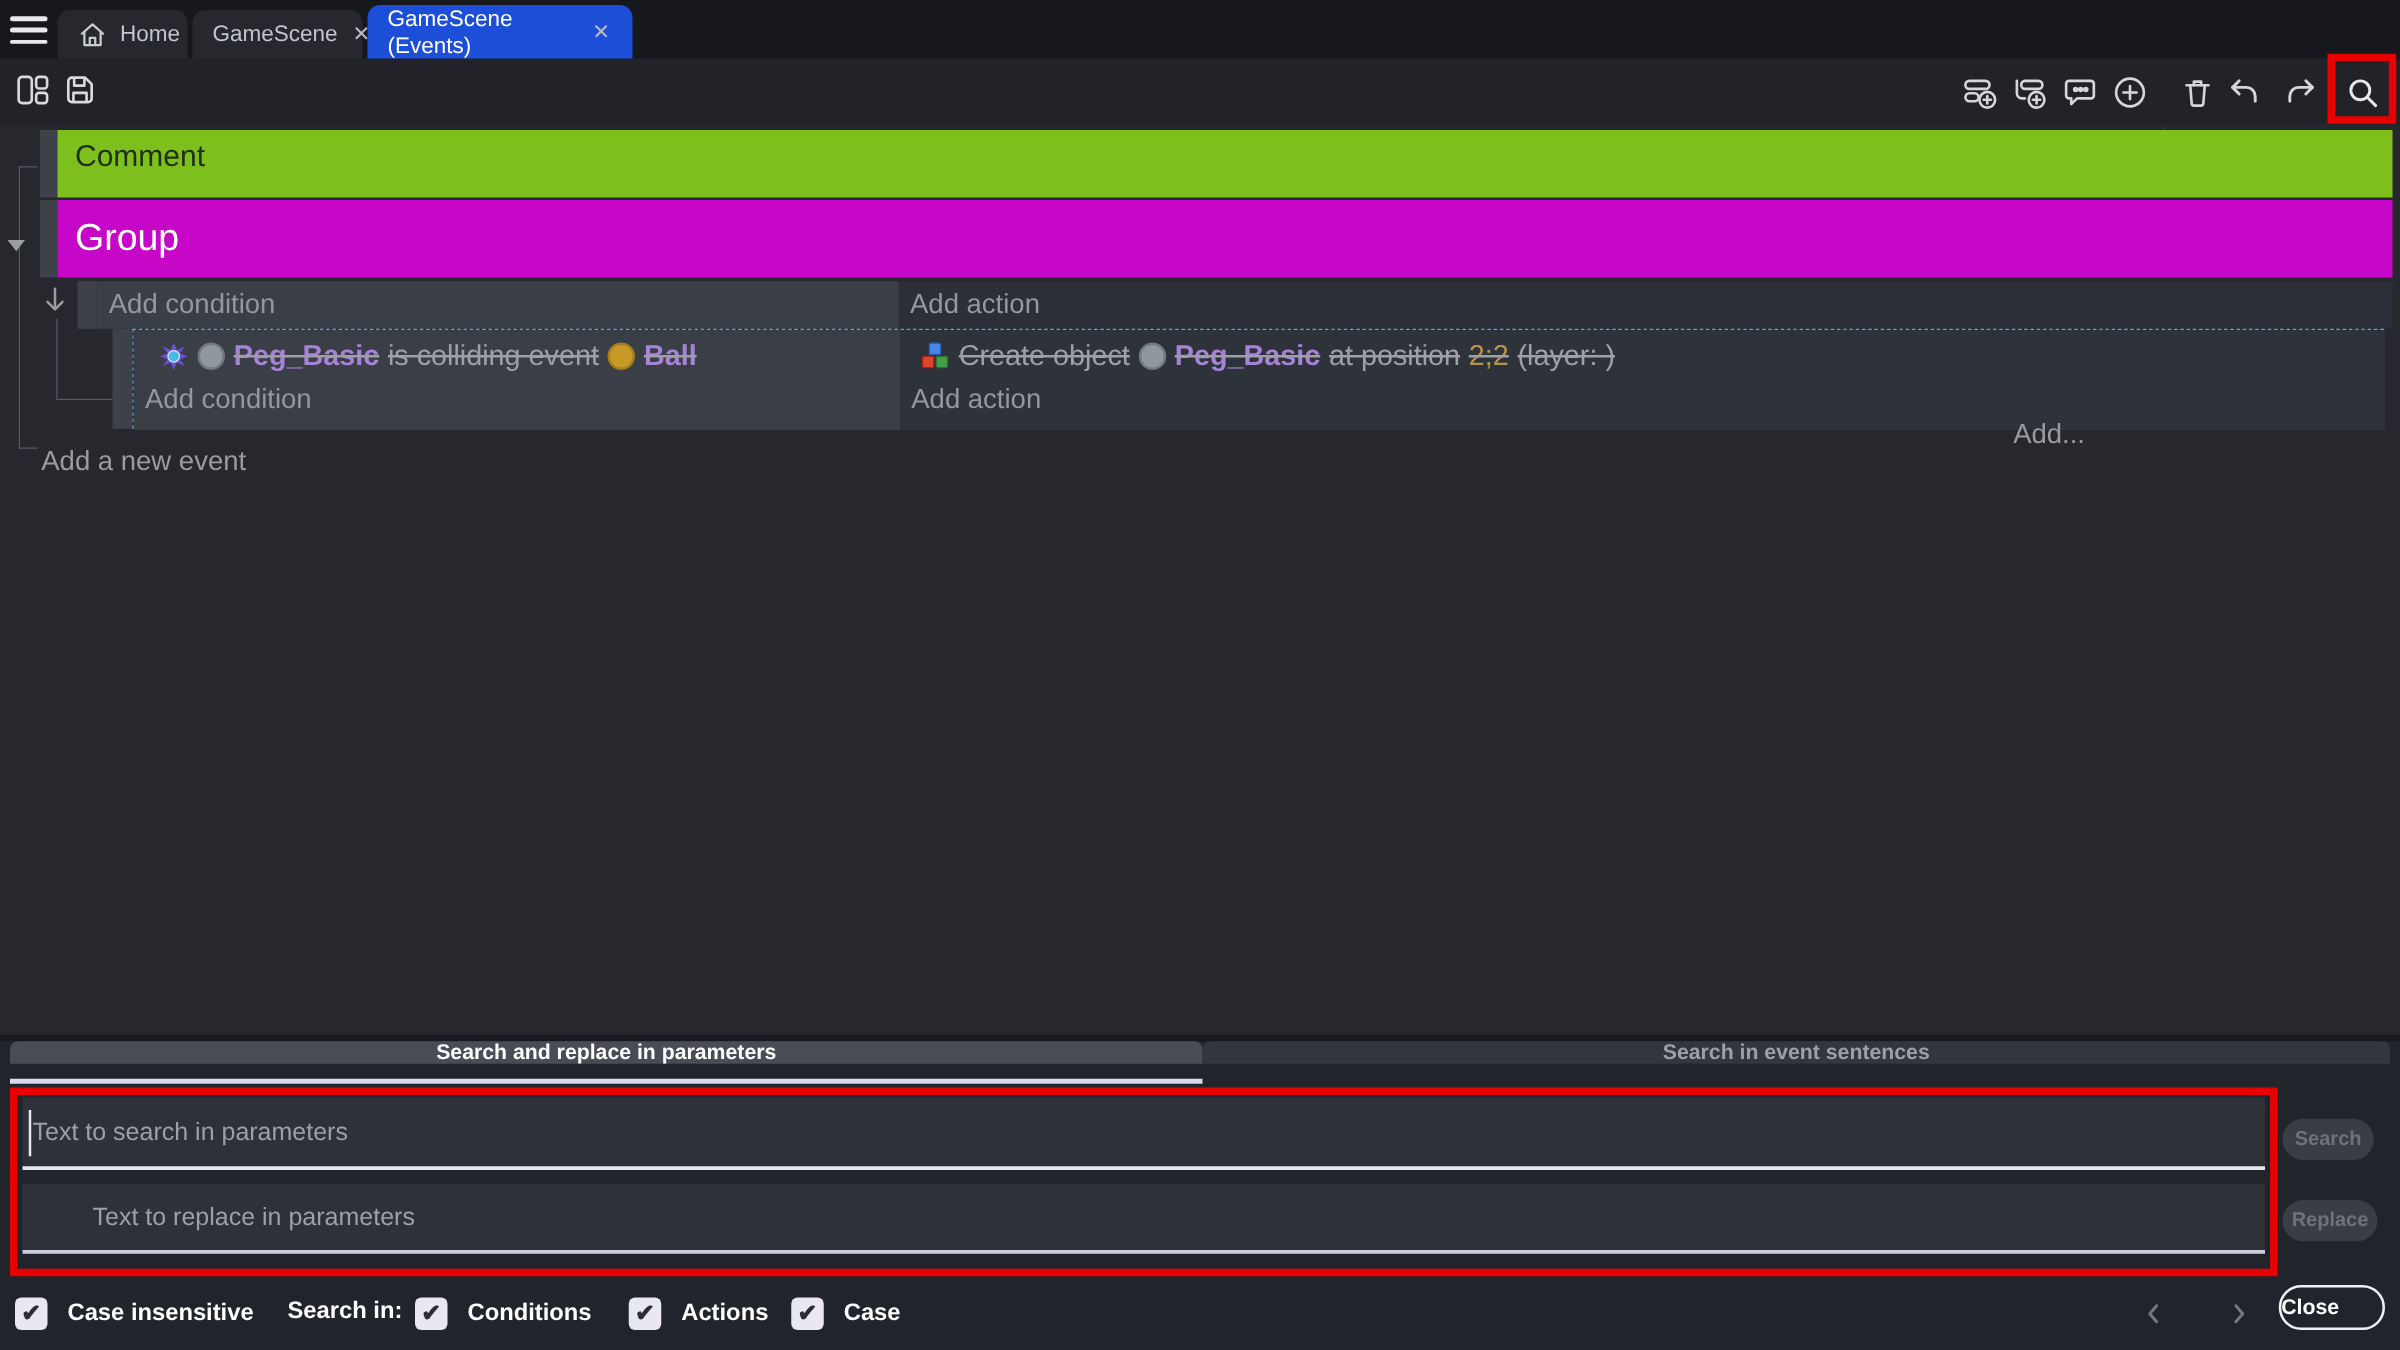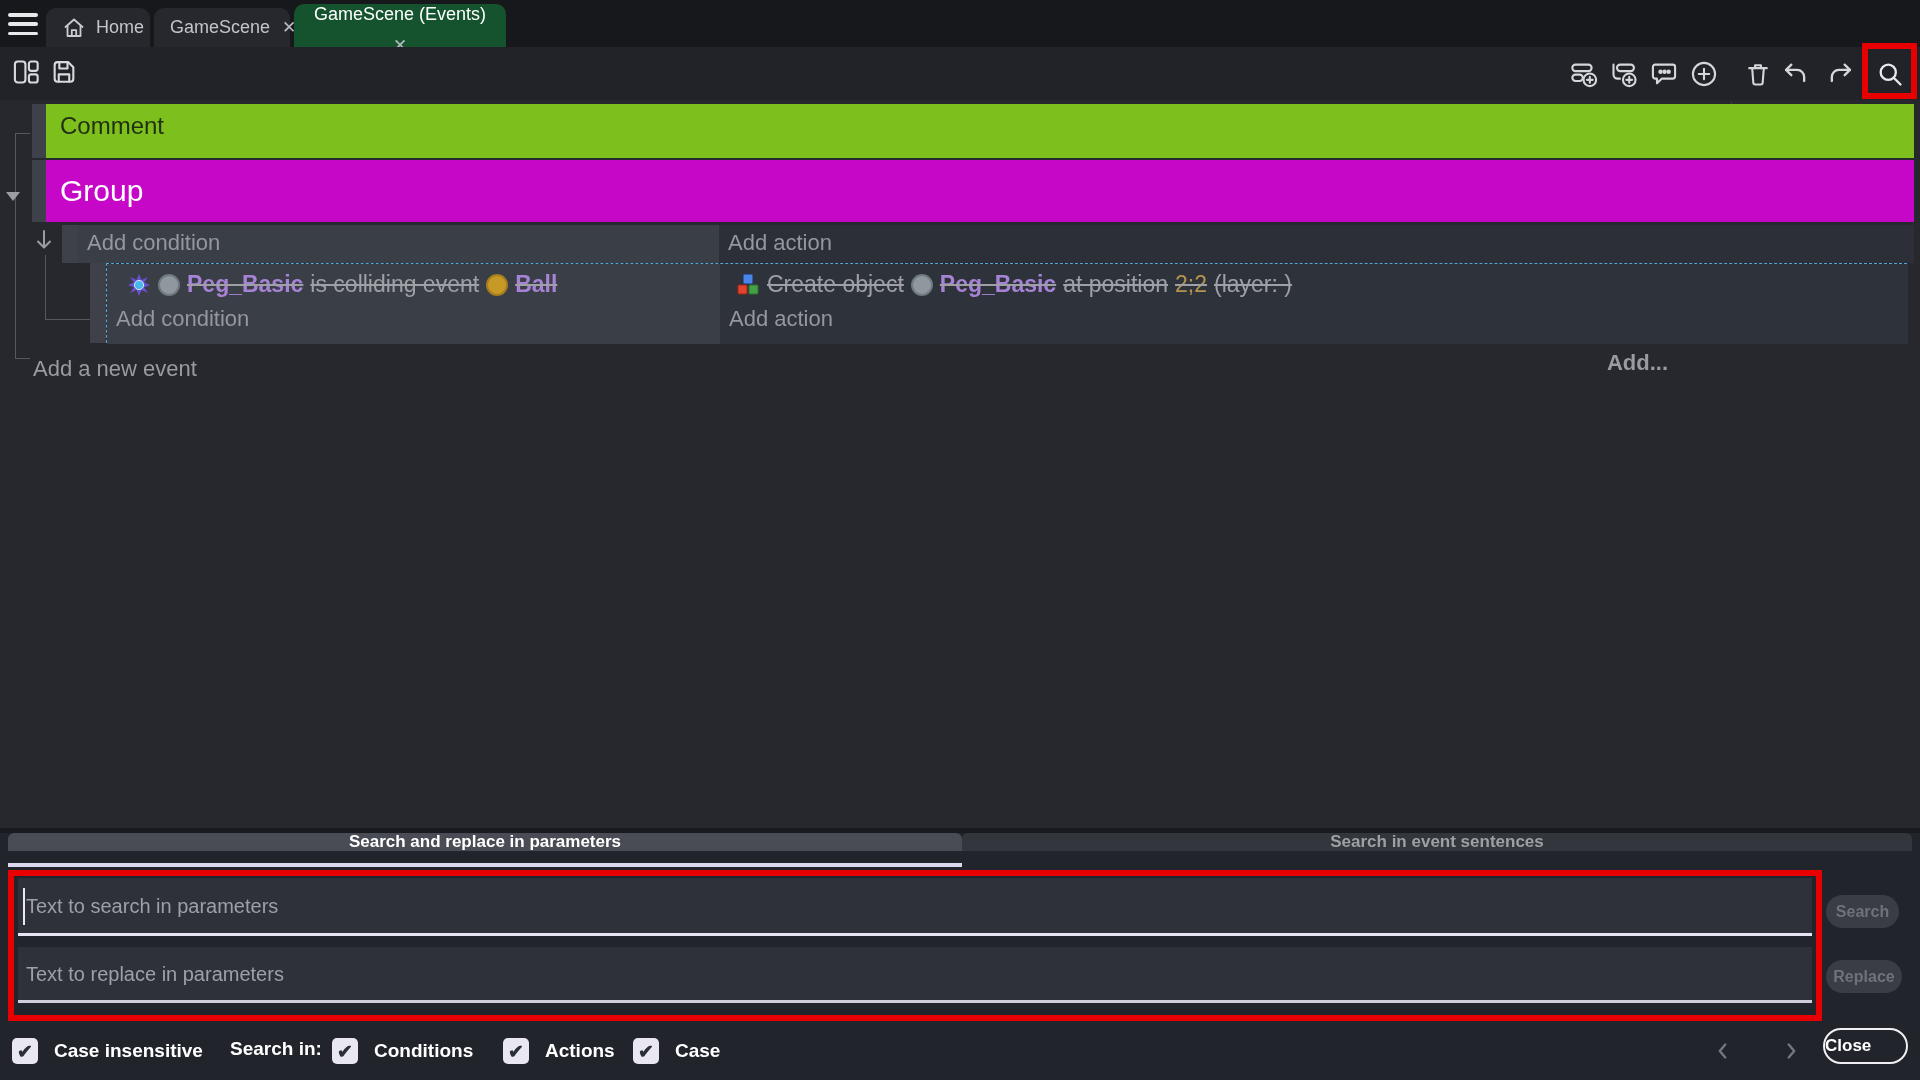--- a/index.html
+++ b/index.html
@@ -8,21 +8,21 @@
   .abs { position:absolute; }
   #stage { position:relative; width:1920px; height:1080px; background:#26282d; }
 
   
   .tabbar { left:0; top:0; width:1920px; height:47px; background:#17181c; }
   .hamburger { left:8px; top:11px; width:30px; height:26px; display:flex; flex-direction:column;
                justify-content:space-between; padding:2px 0; cursor:pointer; }
   .hamburger i { display:block; height:3.5px; border-radius:2px; background:#e8e9eb; }
   .tab { position:absolute; top:8px; height:39px; background:#26282e; border-radius:10px 10px 0 0;
          display:flex; align-items:center; gap:10px; padding:0 16px; color:#c2c5cb; font-size:18px; }
-  .tab.active { top:4px; height:43px; background:#14532d; color:#ffffff;flex-direction:column; }
+  .tab.active { top:4px; height:43px; background:#1d4ed8; color:#ffffff; }
   .tab .close { font-size:17px; color:#b7bac0; padding:0 2px; cursor:pointer; }
 
   
   .toolbar { left:0; top:47px; width:1920px; height:53px; background:#212329; }
   .ico { display:inline-block; }
   .ico svg { display:block; }
   .tbtn { position:absolute; cursor:pointer; }
   .preview-group { left:805px; top:57px; width:173px; height:38px; border:1px solid #565a63;
                    border-radius:9px; display:flex; align-items:stretch; color:#f2f3f7; }
   .preview-main { display:flex; align-items:center; gap:12px; padding:0 18px 0 20px; flex:1; cursor:pointer; }
@@ -54,21 +54,21 @@
   .sub-act  { position:absolute; left:613px; top:0; width:1188px; height:80px; background:#2e323b; }
   .sentence { display:flex; align-items:center; gap:7px; font-size:23px; color:#9ea0a6;
               text-decoration:line-through; text-decoration-color:#9ea0a6; }
   .obj-name { color:#a783d6; font-weight:bold; }
   .param-pos { color:#b3954f; }
   .add-link { color:#95979c; font-size:22px; cursor:pointer; }
   .obj-circle { width:22px; height:22px; border-radius:50%; flex:0 0 auto; }
   .circ-peg { background:#8e989e; border:2px solid #6f797f; }
   .circ-ball { background:#c79a27; border:2px solid #a67f1c; }
   .add-new-event { left:33px; top:256px; font-size:22px; color:#999ba1; cursor:pointer; }
-  .add-more { right:8px; top:250px; font-size:22px; color:#999ba1; cursor:pointer;font-weight:bold; }
+  .add-more { right:8px; top:234px; font-size:22px; color:#999ba1; cursor:pointer; }
   .tri-down { width:0; height:0; border-left:7px solid transparent; border-right:7px solid transparent;
               border-top:9px solid #9a9da2; cursor:pointer; }
 
   
   .panel-divider { left:0; top:828px; width:1920px; height:5px; background:#191a1f; }
   .sp-tab { position:absolute; top:833px; height:18px; display:flex; align-items:center;
             justify-content:center; font-size:17px; font-weight:bold; border-radius:6px 6px 0 0; cursor:pointer; }
   .sp-tab-left { left:8px; width:954px; background:#494c54; color:#ffffff; }
   .sp-tab-right { left:962px; width:950px; background:#33363d; color:#9da0a5; }
   .sp-underline { left:8px; top:863px; width:954px; height:4px; background:#dcd8f0; }
@@ -321,21 +321,21 @@
     <span>Search in event sentences</span>
   </div>
   <div class="abs sp-underline"></div>
 
   <div class="sp-input-wrap" style="left:18px; top:878px; width:1794px; height:57px;">
     <div class="caret-bar"></div>
     <input type="text" placeholder="Text to search in parameters" style="">
   </div>
   <div class="input-underline" style="left:18px; top:933px; width:1794px; background:#e6e3f2;"></div>
 
-  <div class="sp-input-wrap" style="left:18px; top:947px; width:1794px; height:55px;">
+  <div class="sp-input-wrap" style="left:18px; top:947px; width:1794px; height:55px;padding-left:48px;">
     <input type="text" placeholder="Text to replace in parameters" style="">
   </div>
   <div class="input-underline" style="left:18px; top:1000px; width:1794px; background:#cfccdd;"></div>
 
   <div class="abs red-box big-red-box"></div>
 
   <div class="side-btn" style="left:1826px; top:895px; width:73px; height:33px;">
     <span>Search</span>
   </div>
   <div class="side-btn" style="left:1826px; top:960px; width:76px; height:33px;">

